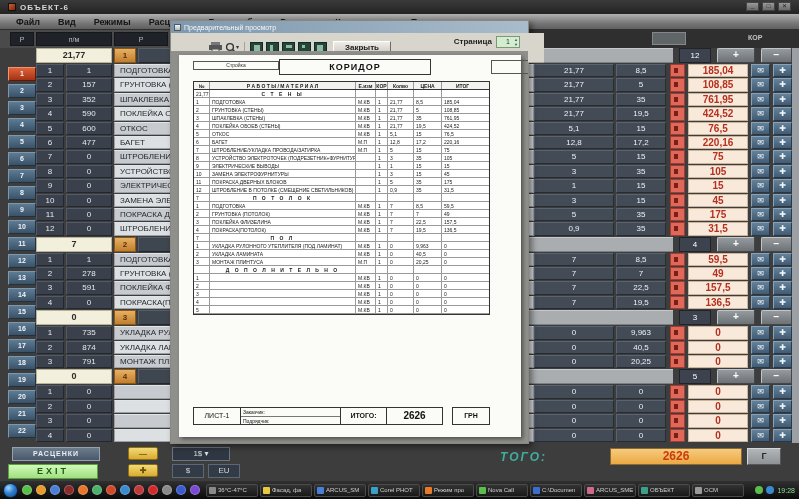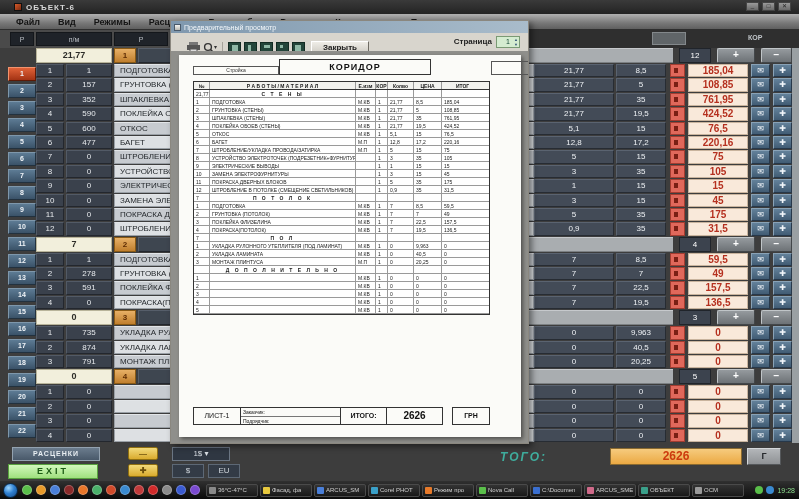--- a/index.html
+++ b/index.html
@@ -2,21 +2,21 @@
 <html><head>
 <meta charset="utf-8">
 <style>
   *{box-sizing:border-box;margin:0;padding:0;}
   html,body{width:799px;height:499px;overflow:hidden;background:#555;}
   body{font-family:"Liberation Sans",sans-serif;}
   .screen{position:relative;width:799px;height:499px;background:#6e6e6e;overflow:hidden;}
   .abs{position:absolute;}
 
   
-  .titlebar{left:0;top:0;width:799px;height:14px;background:linear-gradient(#3a3a3a,#232323);display:flex;align-items:center;padding-left:14px;}
+  .titlebar{left:0;top:0;width:799px;height:14px;background:linear-gradient(#3a3a3a,#232323);display:flex;align-items:center;padding-left:8px;}
   .titlebar .appico{width:8px;height:8px;background:linear-gradient(135deg,#d45a2a,#7a2a10);border:1px solid #111;margin-right:4px;}
   .titlebar .ttl{color:#d8d8d8;font-size:8px;font-weight:bold;letter-spacing:1px;}
   .winctl{position:absolute;right:8px;top:2px;display:flex;gap:3px;}
   .winctl div{width:13px;height:9px;background:linear-gradient(#9a9a9a,#6a6a6a);border:1px solid #444;color:#222;font-size:6px;line-height:7px;text-align:center;}
   .menubar{left:0;top:14px;width:799px;height:16px;background:linear-gradient(#b0b0b0,#787878 60%,#5f5f5f);display:flex;align-items:center;gap:18px;padding-left:16px;border-bottom:1px solid #2e2e2e;}
   .menubar .mi{font-size:9px;font-weight:bold;color:#141414;white-space:nowrap;}
   .appbg{left:0;top:30px;width:799px;height:451px;background:#3d3d3d;}
 
   
   .lhead{left:0;top:30px;width:170px;height:18px;background:#4a4a4a;display:flex;align-items:stretch;padding:2px 0 2px 10px;gap:2px;}
@@ -67,33 +67,33 @@
   .curbtn{position:absolute;top:20px;width:32px;height:14px;background:#333b46;border:1px solid #5d6875;color:#cfd5db;font-size:8px;text-align:center;line-height:12px;}
   .totlbl{position:absolute;left:500px;top:6px;color:#3fae9e;font-size:12px;font-weight:bold;font-style:italic;letter-spacing:2px;}
   .totbox{position:absolute;left:610px;top:4px;width:132px;height:17px;background:linear-gradient(#f6cb7e,#eba943);border:1px solid #8a6a30;color:#cc3b0e;font-size:12px;font-weight:bold;text-align:center;line-height:15px;}
   .gbtn2{position:absolute;left:747px;top:4px;width:34px;height:17px;background:linear-gradient(#b3b6b9,#8f9295);border:1px solid #d4d7da;border-bottom-color:#55585b;border-right-color:#55585b;color:#26292c;font-size:9px;font-weight:bold;text-align:center;line-height:15px;}
 
   
   .preview{left:170px;top:20px;width:359px;height:424px;background:#d8d5cd;border:1px solid #8a877f;box-shadow:3px 3px 6px rgba(0,0,0,.45);z-index:5;}
   .pv-title{position:absolute;left:0;top:0;width:100%;height:12px;background:linear-gradient(90deg,#7f98ae,#a9bccb);display:flex;align-items:center;padding-left:3px;gap:3px;}
   .pv-title .pico{width:7px;height:7px;background:linear-gradient(#f4f4f0,#b9b9b2);border:1px solid #4a5a6a;}
   .pv-title .ptxt{color:#f4f8fb;font-size:7px;white-space:nowrap;}
-  .pv-tools{position:absolute;left:0;top:12px;width:100%;height:30px;background:#d8d5cd;border-bottom:1px solid #a5a29a;display:flex;align-items:center;padding-left:16px;gap:3px;}
+  .pv-tools{position:absolute;left:16px;top:12px;width:100%;height:30px;background:#d8d5cd;border-bottom:1px solid #a5a29a;display:flex;align-items:center;padding-left:22px;gap:3px;}
   .tool-sep{width:1px;height:12px;background:#a5a29a;margin:0 2px;}
   .pgbtn{width:13px;height:11px;background:#23453a;border:1px solid #122a22;position:relative;}
   .pgbtn i{position:absolute;left:3px;top:2px;width:6px;height:6px;background:#8fb8a6;}
   .closebtn{width:58px;height:13px;background:linear-gradient(#efede7,#cfccc4);border:1px solid #fff;border-bottom-color:#6f6c64;border-right-color:#6f6c64;font-size:8px;font-weight:bold;color:#1a1a1a;text-align:center;line-height:11px;margin-left:3px;}
   .pagelbl{position:absolute;right:36px;top:16px;font-size:8px;font-weight:bold;color:#222;}
   .spin{position:absolute;right:8px;top:15px;width:24px;height:12px;background:#d5ecd0;border:1px solid #7a9a74;font-size:7px;color:#143;text-align:center;line-height:10px;}
   .spin b{position:absolute;right:1px;top:0;font-size:4px;color:#357;line-height:5px;}
   .pv-canvas{position:absolute;left:0;top:30px;width:100%;height:392px;background:#8f8f8b;overflow:hidden;}
   .page{position:absolute;left:8px;top:4px;width:342px;height:382px;background:#fbfbf8;box-shadow:2px 2px 4px rgba(0,0,0,.45);}
 
   
-  .dochead{position:absolute;left:14px;top:4px;width:338px;display:flex;align-items:flex-end;}
+  .dochead{position:absolute;left:14px;top:4px;width:338px;display:flex;align-items:flex-start;}
   .dh-stroyka{width:86px;height:9px;border:1px solid #555;font-size:5px;color:#333;text-align:center;line-height:7px;margin-top:2px;}
   .dh-title{width:152px;height:16px;border:1px solid #333;font-size:9px;font-weight:bold;color:#111;text-align:center;line-height:14px;letter-spacing:1px;}
   .dh-sp{flex:1;}
   .dh-right{width:40px;height:14px;border:1px solid #555;margin-top:1px;}
   .doctable{position:absolute;left:14px;top:26px;width:297px;border:1px solid #333;}
   .dr2{display:flex;height:8px;border-bottom:1px solid #9a9a9a;background:#fff;}
   .dr2.hdr{background:#f2f2ee;border-bottom:1px solid #333;}
   .dc{border-right:1px solid #9a9a9a;font-size:5px;color:#1a1a1a;line-height:8px;overflow:hidden;white-space:nowrap;padding-left:2px;}
   .dr2.hdr .dc{font-weight:bold;text-align:center;padding-left:0;}
   .dcn{width:16px;}

